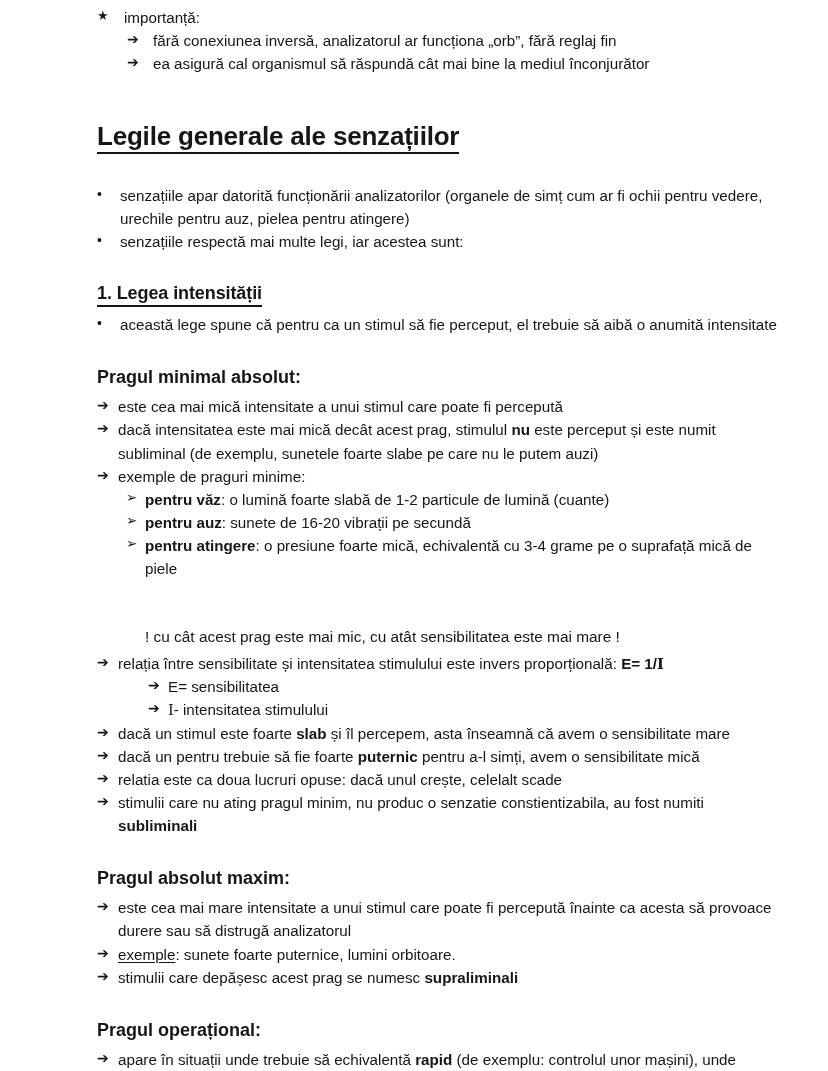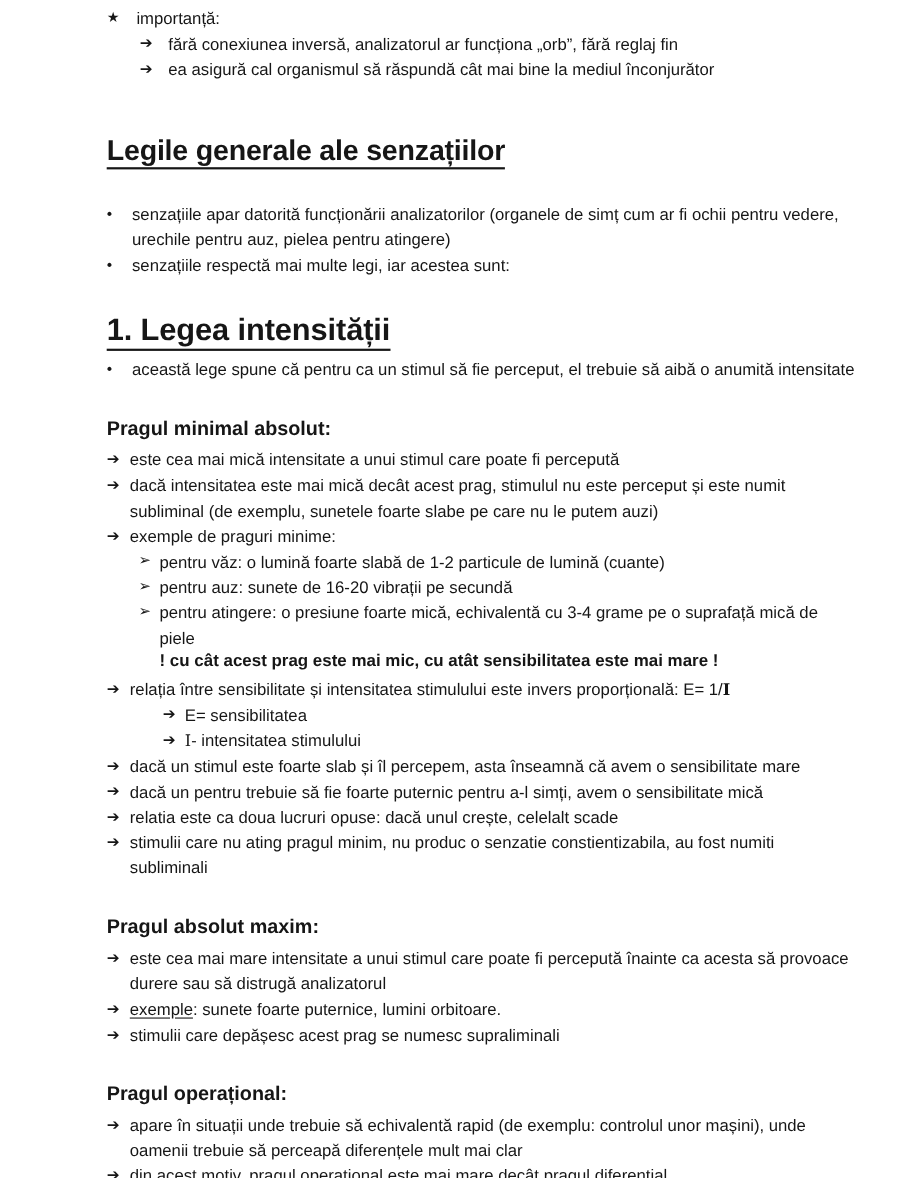--- a/index.html
+++ b/index.html
@@ -71,21 +71,21 @@
     font-size: 26px;
     font-weight: bold;
     letter-spacing: -0.2px;
     margin: 0;
     padding: 0;
     display: inline-block;
     border-bottom: 2.6px solid #161616;
     line-height: 1.18;
   }
   h2.sub-heading {
-    font-size: 28px;
+    font-size: 18px;
     font-weight: bold;
     letter-spacing: -0.1px;
     margin: 0;
     padding: 0;
     display: inline-block;
     border-bottom: 2.2px solid #161616;
     line-height: 1.2;
   }
   h3.prag-heading {
     font-size: 18px;
@@ -93,30 +93,31 @@
     margin: 0;
     padding: 0;
     line-height: 1.3;
   }
 
   
   .sp-xl { height: 46px; }
   .sp-lg { height: 30px; }
   .sp-xs { height: 6px; }
 
-  b, strong { font-weight: normal; }
+  b, strong { font-weight: bold; }
   .u { text-decoration: underline; text-underline-offset: 1.5px; }
   .serif-i {
     font-family: "DejaVu Serif", serif;
     font-weight: bold;
     font-size: 14.6px;
   }
   .bold-note {
-    font-weight: bold;
+    font-weight: normal;
     font-size: 15.4px;
+    margin-top: 48px;
   }
   .indent-note { padding-left: 48px; }
 </style>
 </head>
 <body>
 
 <div id="page">
 
   
   <div class="row lvl-star">

